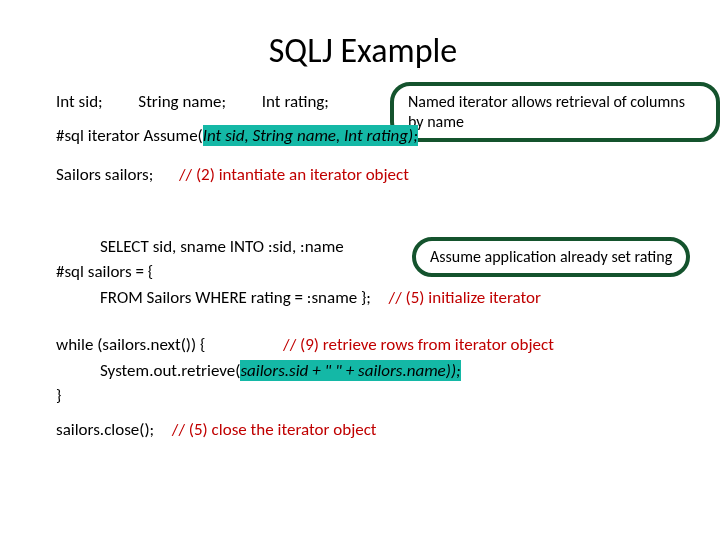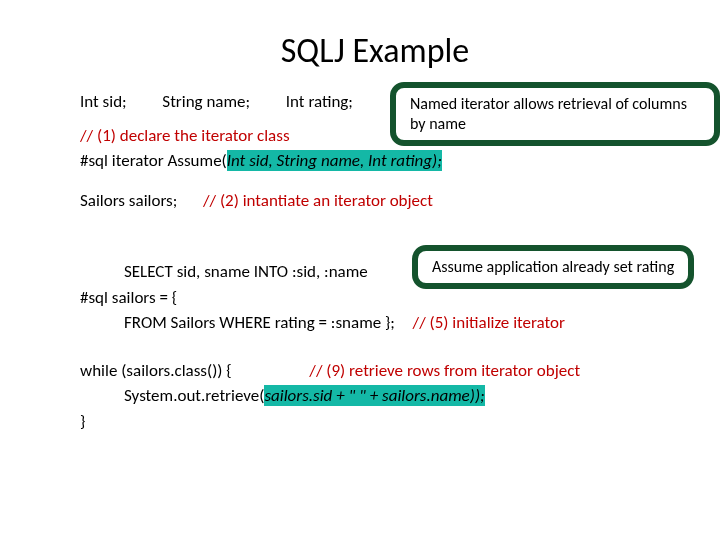--- a/index.html
+++ b/index.html
@@ -7,21 +7,21 @@
     padding: 0;
     width: 720px;
     height: 540px;
     font-family: "Trebuchet MS", Calibri, sans-serif;
     background: #fff;
     color: #000;
     position: relative;
     overflow: hidden;
   }
   .slide {
-    padding: 20px 50px 0 80px;
+    padding: 20px 50px 0 56px;
     box-sizing: border-box;
     width: 720px;
     height: 540px;
     position: relative;
   }
   .title {
     font-size: 34px;
     text-align: center;
     margin: 10px 0 18px 0;
     font-weight: 400;
@@ -31,29 +31,29 @@
     font-size: 17px;
     line-height: 1.5;
   }
   .row { position: relative; }
   .gap { display: inline-block; }
   .hl { background: #14b8a6; font-style: italic; }
   .red { color: #c00000; }
   .callout {
     position: absolute;
     background: #fff;
-    border: 6px solid #14532d;
-    border-radius: 14px;
+    border: 4px solid #14532d;
+    border-radius: 20px;
     padding: 6px 14px;
     font-size: 16px;
     line-height: 1.25;
     min-width: 210px;
   }
   .callout1 { left: 390px; top: 82px; }
-  .callout2 { left: 412px; top: 245px; }
+  .callout2 { left: 412px; top: 237px; }
   .callout::after {
     content: "";
     position: absolute;
     width: 0; height: 0;
   }
   .spacer-sm { height: 8px; }
   .spacer-md { height: 14px; }
 </style>
 </head>
 <body>
@@ -69,21 +69,20 @@
     <div class="row">
       <span>Int sid;</span>
       <span class="gap" style="width:28px"></span>
       <span>String name;</span>
       <span class="gap" style="width:28px"></span>
       <span>Int rating;</span>
     </div>
 
     <div class="spacer-sm"></div>
 
-    <div class="row red">// (1) declare the iterator class</div>
 
     <div class="row">
       <span>#sql iterator Assume(</span><span class="hl">Int sid, String name, Int rating);</span>
     </div>
 
     <div class="spacer-md"></div>
 
     <div class="row">
       <span>Sailors sailors;</span>
       <span class="gap" style="width:18px"></span>
@@ -97,26 +96,31 @@
     <div class="row" style="padding-left:44px">
       <span>FROM Sailors WHERE rating = :sname  };</span>
       <span class="gap" style="width:10px"></span>
       <span class="red">// (5) initialize iterator</span>
     </div>
 
     <div class="spacer-md"></div>
     <div class="spacer-sm"></div>
 
     <div class="row">
-      <span>while (sailors.class()) {</span>
+      <span>while (sailors.next()) {</span>
       <span class="gap" style="width:70px"></span>
       <span class="red">// (9) retrieve rows from iterator object</span>
     </div>
     <div class="row" style="padding-left:44px">
       <span>System.out.retrieve(</span><span class="hl">sailors.sid + " " + sailors.name));</span>
     </div>
     <div class="row">}</div>
 
     <div class="spacer-sm"></div>
 
+    <div class="row">
+      <span>sailors.close();</span>
+      <span class="gap" style="width:10px"></span>
+      <span class="red">// (5) close the iterator object</span>
+    </div>
 
   </div>
 </div>
 
 </body></html>

